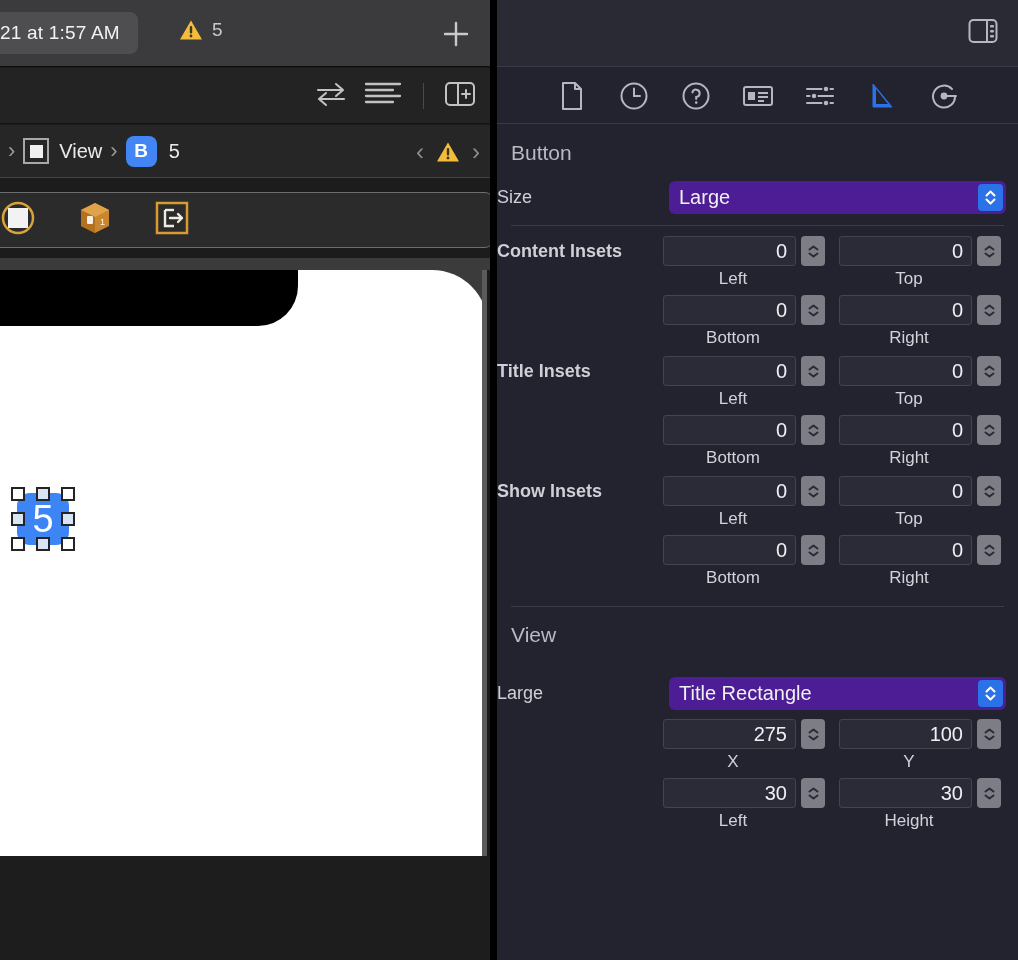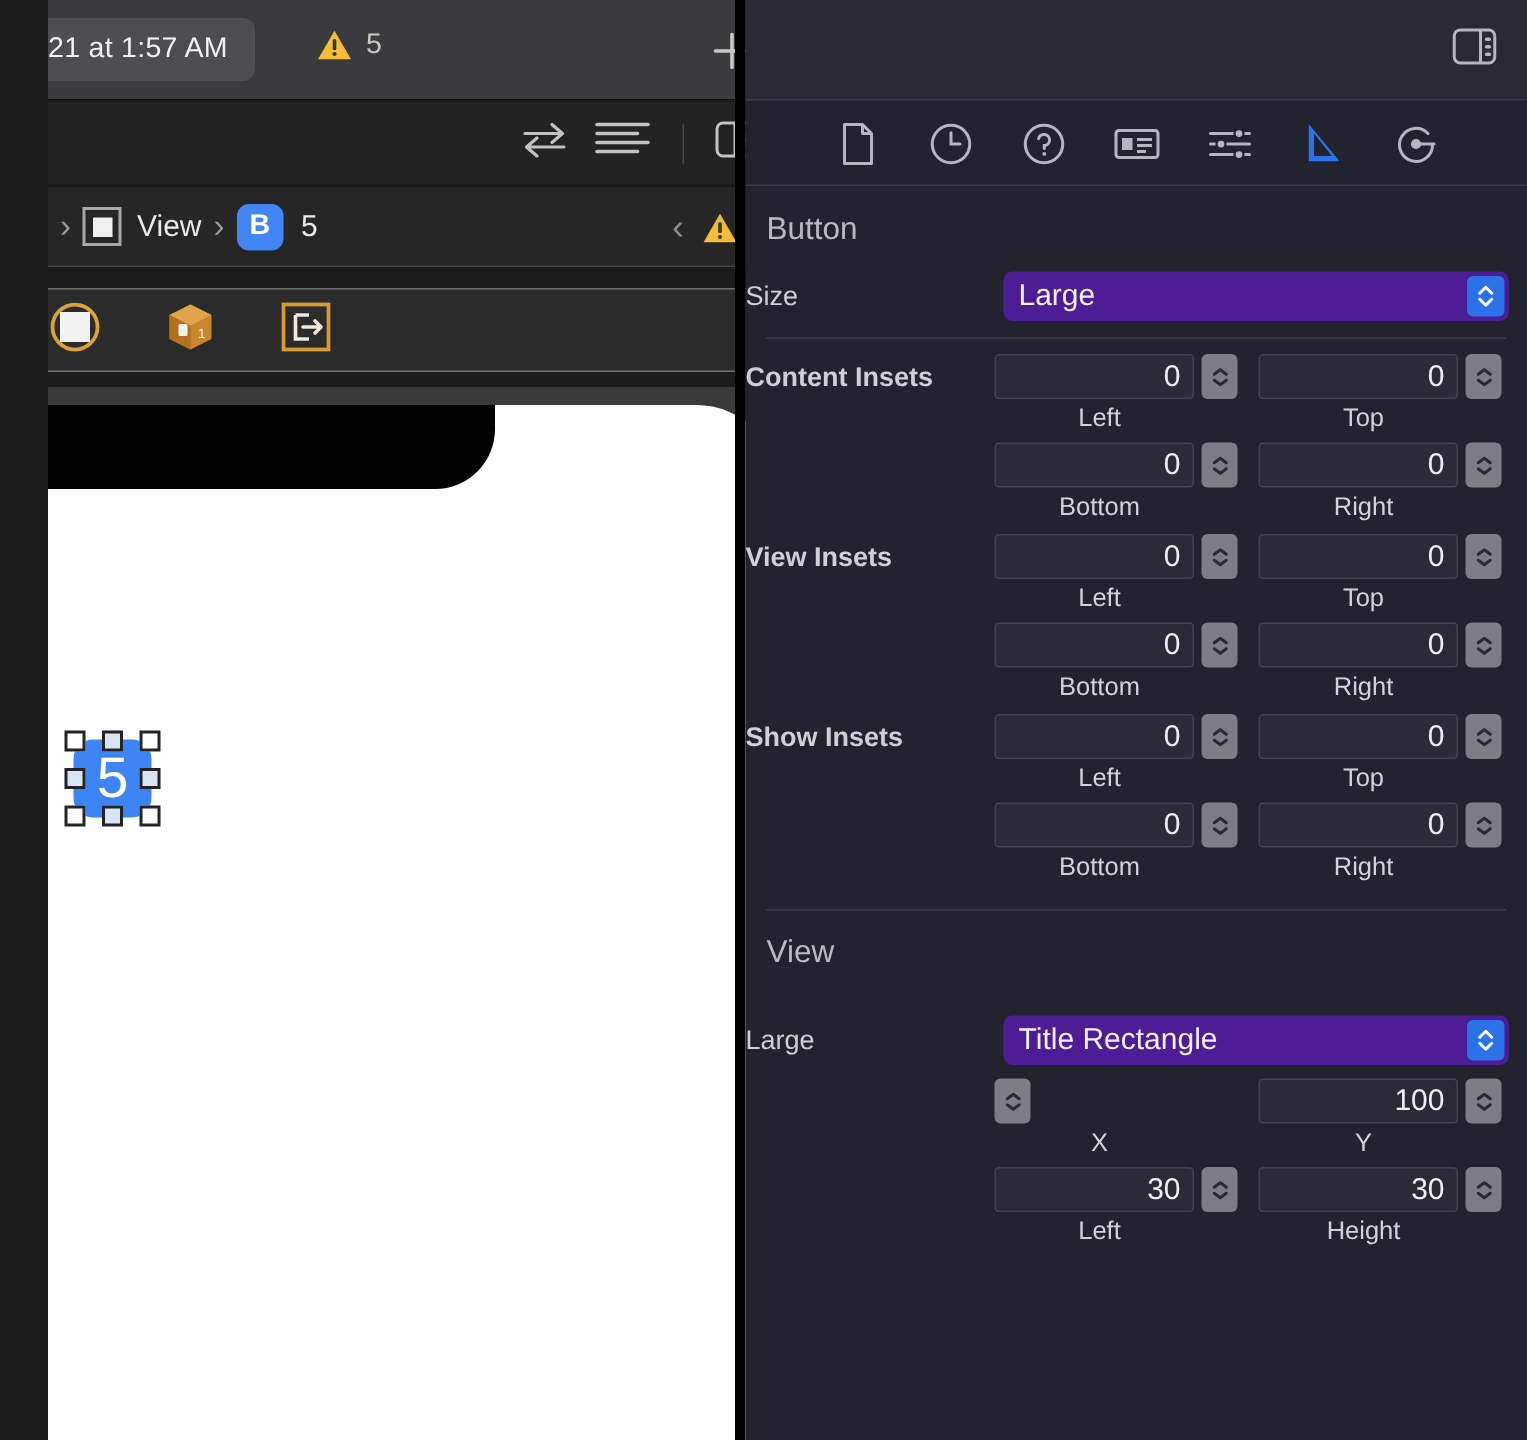--- a/index.html
+++ b/index.html
@@ -6,22 +6,22 @@
   html, body {
     width: 1018px; height: 960px;
     background: #1d1d1d;
     font-family: "Liberation Sans", sans-serif;
     overflow: hidden;
   }
   #root { position: relative; width: 1018px; height: 960px; }
 
   
   .left-pane {
-    position: absolute; left: 0; top: 0; width: 490px; height: 960px;
-    background: #1c1c1c; overflow: hidden; margin-left: 32px;
+    position: absolute; left: 0; top: 0; width: 490px; height: 856px;
+    background: #1c1c1c; overflow: hidden;
   }
 
   
   .titlebar {
     position: absolute; left: 0; top: 0; width: 490px; height: 67px;
     background: #3b3b3d;
     border-bottom: 1px solid #0d0d0d;
   }
   .date-chip {
     position: absolute; left: -60px; top: 12px; height: 42px;
@@ -515,21 +515,21 @@
                   </svg>
               </span>
             </div>
             <div class="sublabel">Right</div>
           </div>
         </div>
       </div>
 
       <div class="field-grid" style="padding-top:8px;">
         <div class="field-row">
-          <div class="lead">View Insets</div>
+          <div class="lead">Title Insets</div>
           <div class="field-cell">
             <div class="inputline">
               <span class="numfield">0</span>
               <span class="stepper-gray">
                 <svg class="chv" width="11" height="6" viewBox="0 0 11 6">
                     <path d="M1.5 4.5 L5.5 1.5 L9.5 4.5" stroke="#2b2b38" stroke-width="2" fill="none" stroke-linecap="round" stroke-linejoin="round"></path>
                   </svg>
                 <svg class="chv" width="11" height="6" viewBox="0 0 11 6">
                     <path d="M1.5 1.5 L5.5 4.5 L9.5 1.5" stroke="#2b2b38" stroke-width="2" fill="none" stroke-linecap="round" stroke-linejoin="round"></path>
                   </svg>
@@ -667,20 +667,21 @@
               </svg>
           </span>
         </div>
       </div>
 
       <div class="field-grid" style="padding-top:6px;">
         <div class="field-row">
           <div class="lead"></div>
           <div class="field-cell">
             <div class="inputline">
+              <span class="numfield">275</span>
               <span class="stepper-gray">
                 <svg class="chv" width="11" height="6" viewBox="0 0 11 6">
                     <path d="M1.5 4.5 L5.5 1.5 L9.5 4.5" stroke="#2b2b38" stroke-width="2" fill="none" stroke-linecap="round" stroke-linejoin="round"></path>
                   </svg>
                 <svg class="chv" width="11" height="6" viewBox="0 0 11 6">
                     <path d="M1.5 1.5 L5.5 4.5 L9.5 1.5" stroke="#2b2b38" stroke-width="2" fill="none" stroke-linecap="round" stroke-linejoin="round"></path>
                   </svg>
               </span>
             </div>
             <div class="sublabel">X</div>

